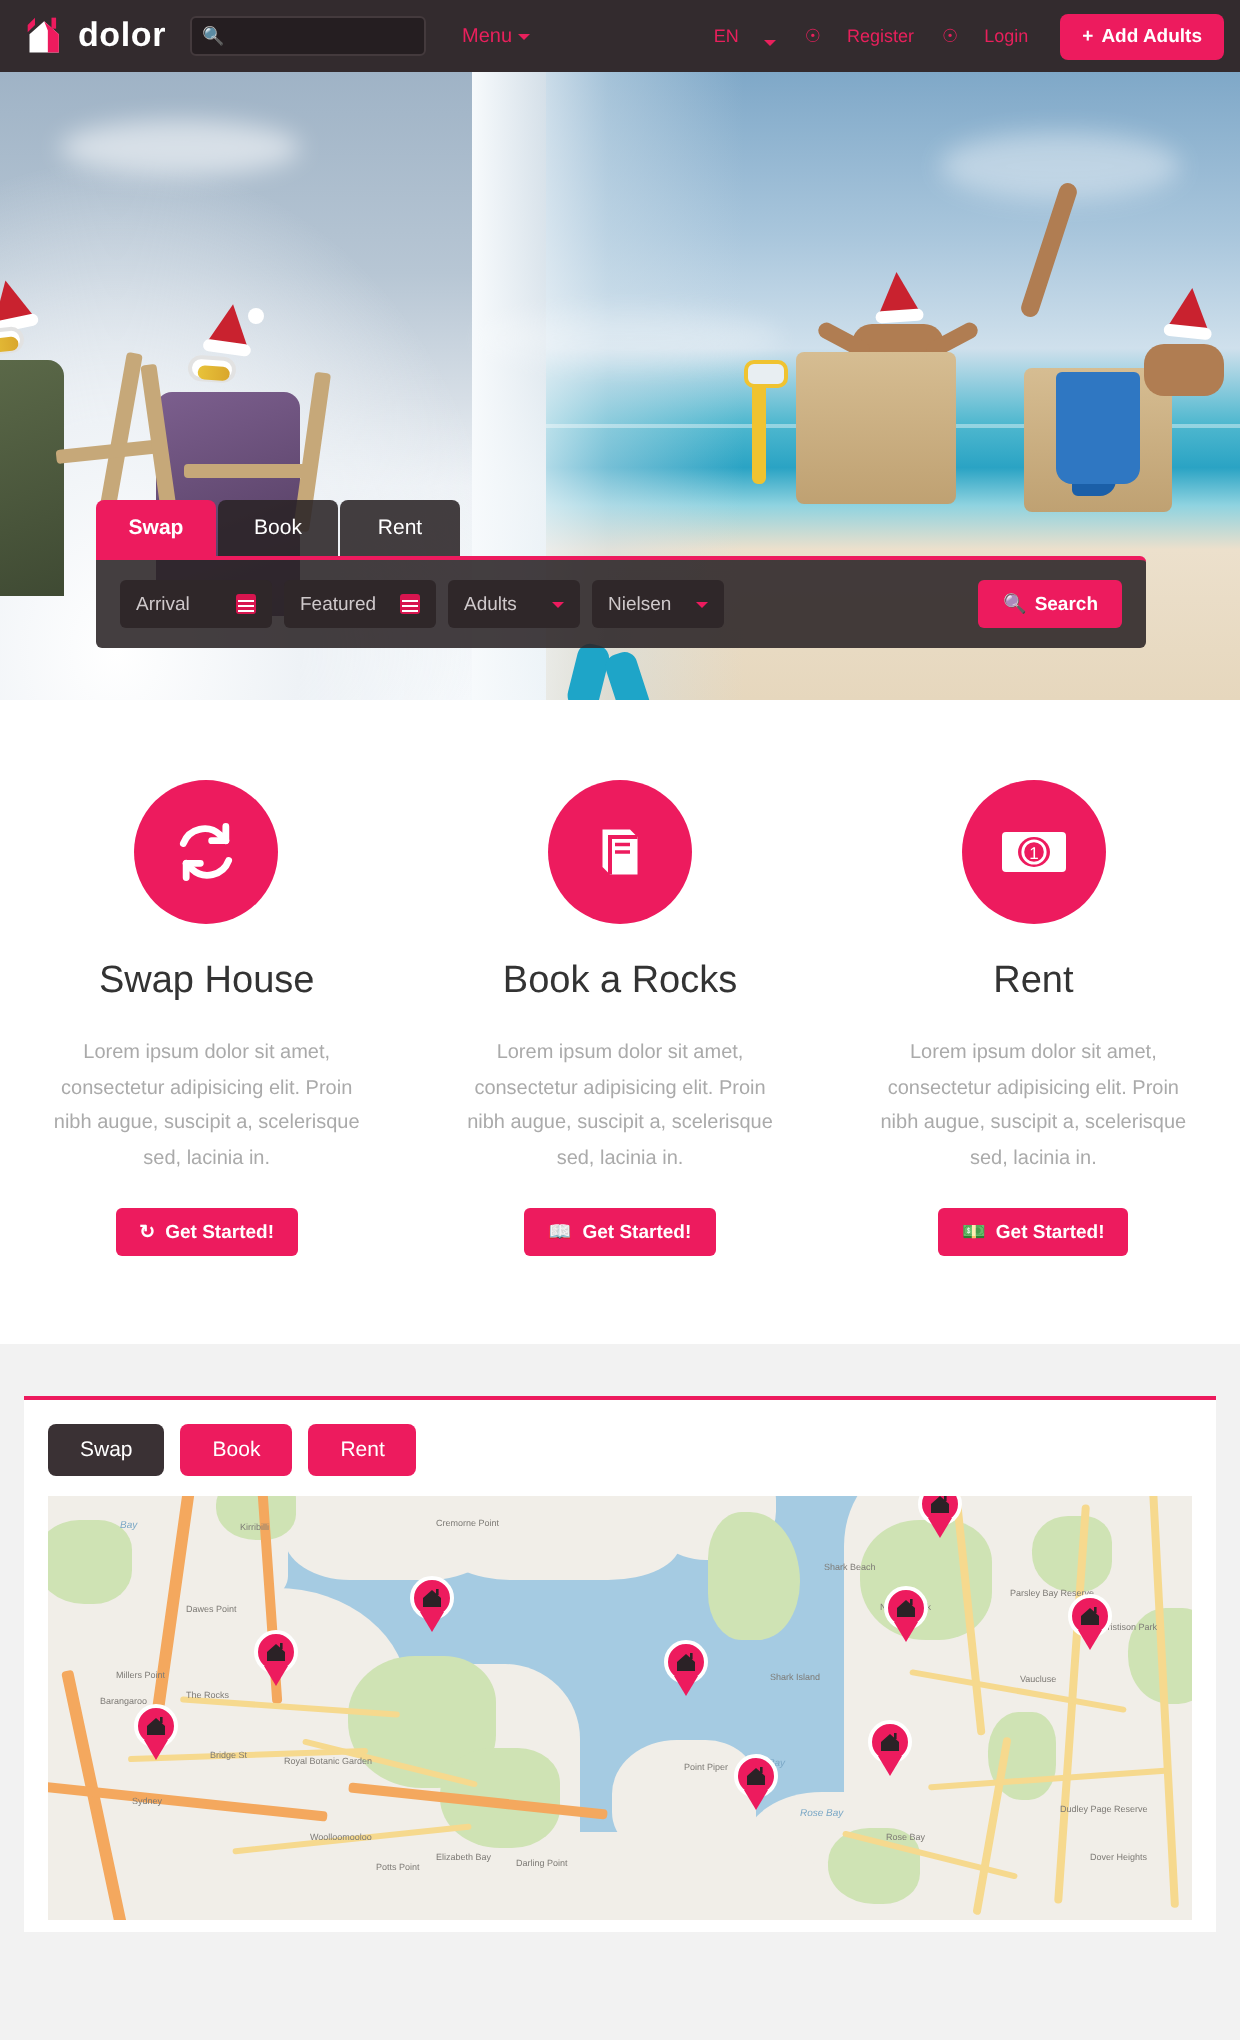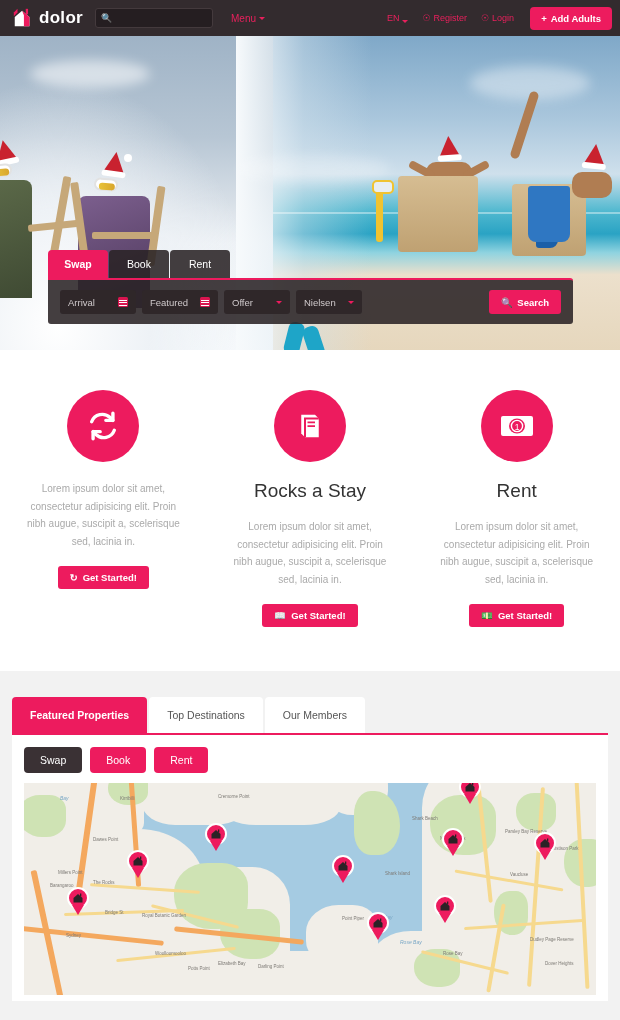--- a/index.html
+++ b/index.html
@@ -28,21 +28,21 @@
   .hdr-search input {
     background: transparent; border: 0; outline: none; color: #ddd;
     font-size: 9px; width: 100%; font-family: inherit; margin-left: 4px;
   }
   .menu-link {
     color: #e8205c; font-size: 10px; margin-left: 18px; cursor: pointer;
     display: flex; align-items: center; gap: 3px;
   }
   .hdr-right { margin-left: auto; display: flex; align-items: center; gap: 14px; }
   .hdr-item {
-    color: #e8205c; font-size: 9px; display: flex; align-items: flex-end; gap: 3px;
+    color: #e8205c; font-size: 9px; display: flex; align-items: flex-end; gap: 13px;
     cursor: pointer;
   }
   .btn-add {
     background: #ed1b5e; color: #fff; font-size: 9.5px; font-weight: 700;
     border: 0; border-radius: 4px; padding: 6px 11px; cursor: pointer;
     display: flex; align-items: center; gap: 4px; font-family: inherit;
     margin-left: 2px;
   }
   .caret {
     width: 0; height: 0; border-left: 3px solid transparent;
@@ -326,21 +326,21 @@
     <div class="search-bar">
       <div class="sfield date">
         <span>Arrival</span>
         <span class="cal-ic"></span>
       </div>
       <div class="sfield date">
         <span>Featured</span>
         <span class="cal-ic"></span>
       </div>
       <div class="sfield sel">
-        <span>Offer</span>
+        <span>Adults</span>
         <span class="caret" style="color:#ed1b5e"></span>
       </div>
       <div class="sfield sel">
         <span>Nielsen</span>
         <span class="caret" style="color:#ed1b5e"></span>
       </div>
       <button class="btn-search">
         <span>🔍</span>
         <span>Search</span>
       </button>
@@ -351,36 +351,37 @@
 <div class="features">
   <div class="feat">
     <div class="feat-ic">
       <svg width="34" height="34" viewBox="0 0 24 24" fill="none" stroke="#fff" stroke-width="2.4" stroke-linecap="round">
         <path d="M4 9a8 8 0 0 1 13-3l2 2"></path>
           <path d="M20 15a8 8 0 0 1-13 3l-2-2"></path>
         <path d="M19 3v5h-5" stroke-linejoin="round"></path>
           <path d="M5 21v-5h5" stroke-linejoin="round"></path>
       </svg>
     </div>
+    <div class="feat-title">Swap House</div>
     <div class="feat-desc">Lorem ipsum dolor sit amet, consectetur adipisicing elit. Proin nibh augue, suscipit a, scelerisque sed, lacinia in.</div>
     <button class="btn-get">
       <span>↻</span>
       <span>Get Started!</span>
     </button>
   </div>
 
   <div class="feat">
     <div class="feat-ic">
       <svg width="30" height="30" viewBox="0 0 24 24">
         <path d="M5 3h11l3 3v15H8l-3-3z" fill="#fff"></path>
         <path d="M8 21V6h11" fill="none" stroke="#ed1b5e" stroke-width="1.6"></path>
         <path d="M10 9h6M10 12h6" stroke="#ed1b5e" stroke-width="1.4"></path>
       </svg>
     </div>
-    <div class="feat-title">Rocks a Stay</div>
+    <div class="feat-title">Book a Rocks</div>
     <div class="feat-desc">Lorem ipsum dolor sit amet, consectetur adipisicing elit. Proin nibh augue, suscipit a, scelerisque sed, lacinia in.</div>
     <button class="btn-get">
       <span>📖</span>
       <span>Get Started!</span>
     </button>
   </div>
 
   <div class="feat">
     <div class="feat-ic">
       <svg width="34" height="26" viewBox="0 0 34 24">
@@ -394,25 +395,20 @@
     <div class="feat-desc">Lorem ipsum dolor sit amet, consectetur adipisicing elit. Proin nibh augue, suscipit a, scelerisque sed, lacinia in.</div>
     <button class="btn-get">
       <span>💵</span>
       <span>Get Started!</span>
     </button>
   </div>
 </div>
 
 <div class="browse">
 
-  <div class="btabs">
-    <div class="btab active">Featured Properties</div>
-    <div class="btab">Top Destinations</div>
-    <div class="btab">Our Members</div>
-  </div>
 
   <div class="tab-panel">
     <div class="filters">
       <button class="fbtn dark">Swap</button>
       <button class="fbtn pink">Book</button>
       <button class="fbtn pink">Rent</button>
     </div>
 
     <div class="map">
 

